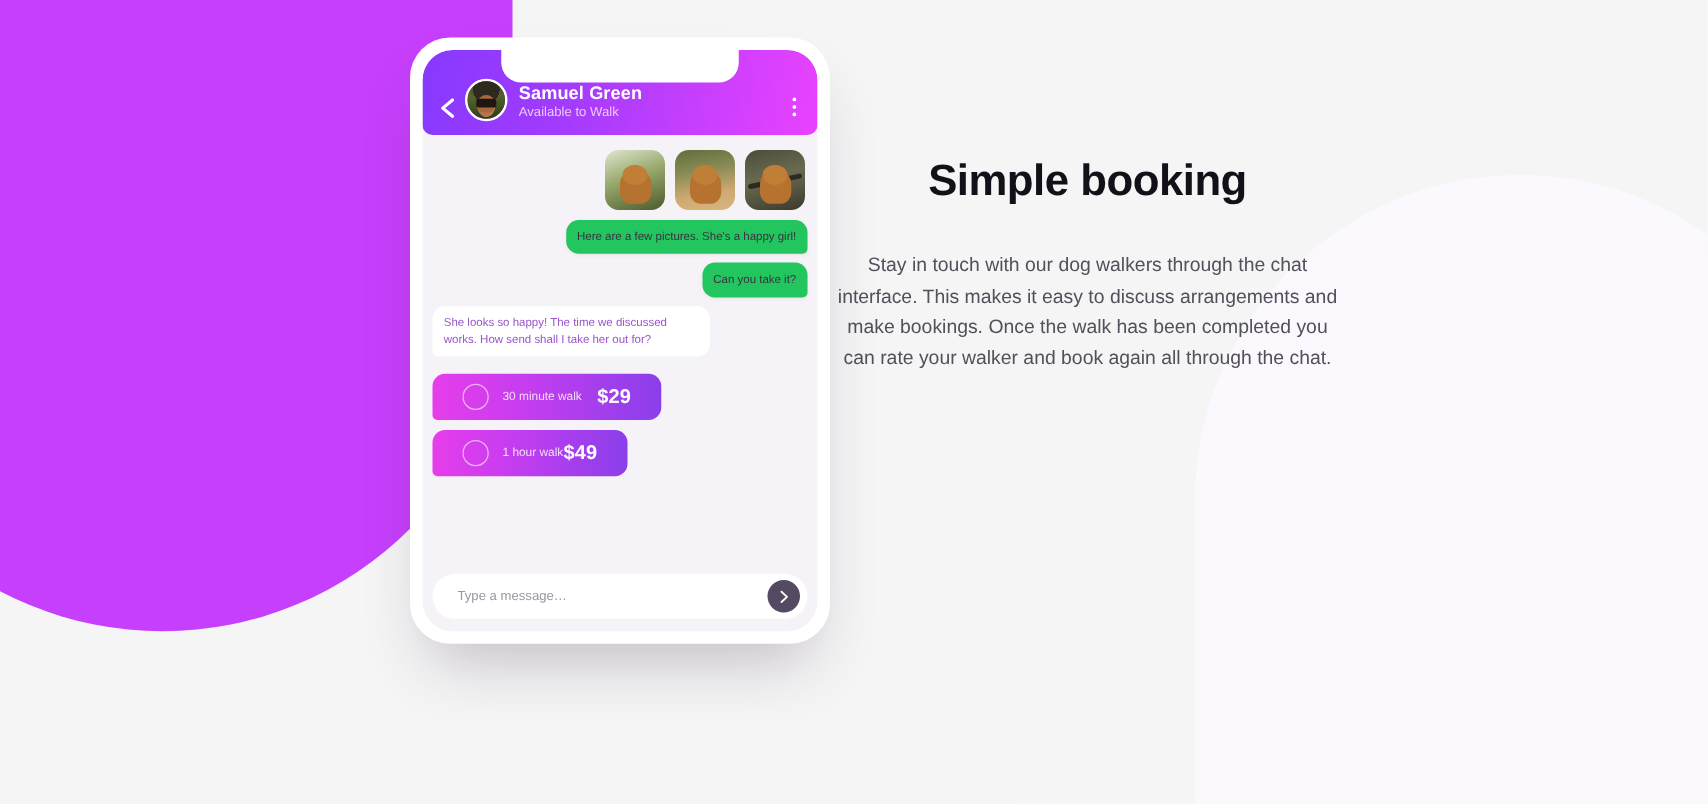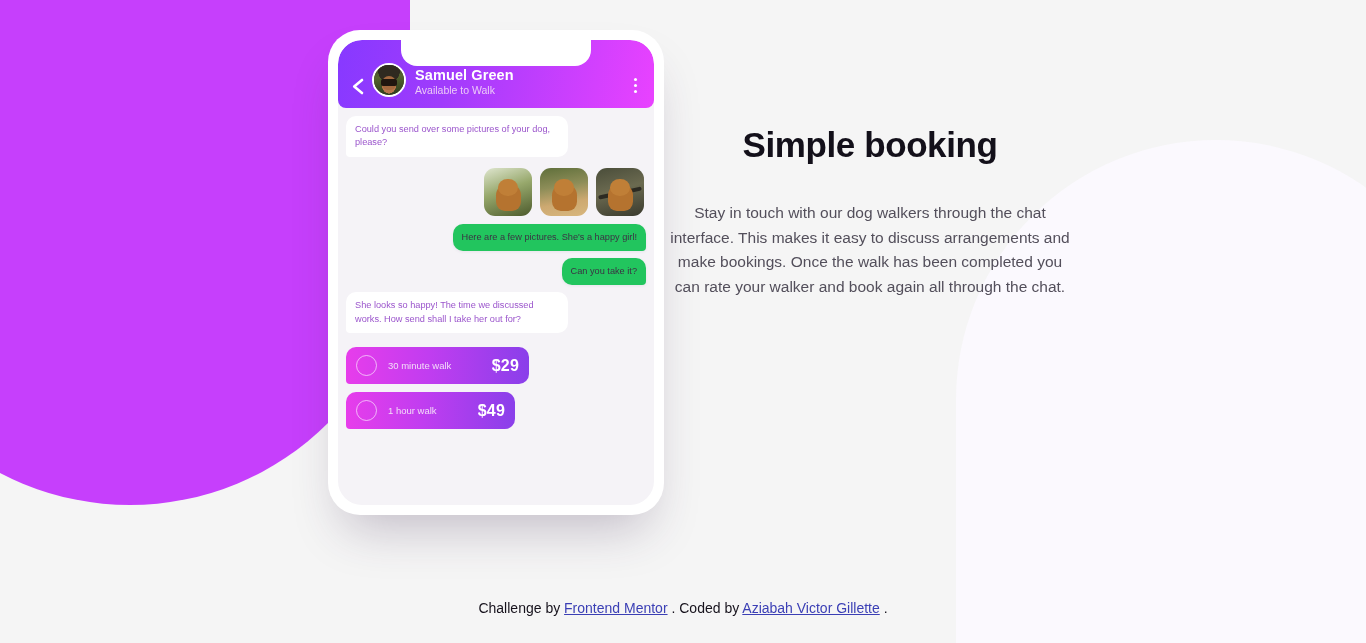--- a/index.html
+++ b/index.html
@@ -242,27 +242,27 @@
   .price-list {
     margin-top: 7px;
     display: flex;
     flex-direction: column;
     gap: 8px;
   }
   .price-chip {
     display: flex;
     align-items: center;
     border-radius: 10px 10px 10px 4px;
-    padding: 8px 10px;
+    padding: 8px 24px;
     color: #FFFFFF;
     background: linear-gradient(90deg, #E73DEB 0%, #C13DF0 45%, #8A3FEA 100%);
     cursor: pointer;
   }
   .price-chip.w30 { width: 183px; }
-  .price-chip.w60 { width: 169px; text-align: right; }
+  .price-chip.w60 { width: 156px; text-align: right; }
   .radio {
     width: 21px; height: 21px;
     border-radius: 50%;
     border: 1.6px solid rgba(255,255,255,0.62);
     flex: 0 0 auto;
   }
   .price-label {
     margin-left: 11px;
     font-size: 9.5px;
     color: #F3DCF8;
@@ -386,21 +386,20 @@
         <div class="menu-icon">
           <i></i>
           <i></i>
           <i></i>
         </div>
       </div>
 
       <div class="chat-body">
 
 
-        <div class="bubble left">Could you send over some pictures of your dog, please?</div>
 
         <div class="photo-row">
           <div class="photo photo-1">
             <div class="ph-sky"></div>
             <div class="ph-dog"></div>
             <div class="ph-head"></div>
           </div>
           <div class="photo photo-2">
             <div class="ph-sky"></div>
             <div class="ph-dog"></div>
@@ -430,30 +429,33 @@
 
           <div class="price-chip w60">
             <span class="radio"></span>
             <span class="price-label">1 hour walk</span>
             <span class="price-amount">$49</span>
           </div>
 
         </div>
       </div>
 
+      <div class="composer-wrap">
+        <div class="composer">
+          <input class="composer-input" type="text" placeholder="Type a message…" style="">
+          <button class="send-button">
+            <svg width="9" height="11" viewBox="0 0 9 11" fill="none">
+              <path d="M2.2 1.4 L6.6 5.5 L2.2 9.6" stroke="#FFFFFF" stroke-width="1.5" stroke-linecap="round" stroke-linejoin="round"></path>
+            </svg>
+          </button>
+        </div>
+      </div>
 
     </div>
   </div>
 
   <div class="copy">
     <h1>Simple booking</h1>
     <p>Stay in touch with our dog walkers through the chat interface. This makes it easy to discuss arrangements and make bookings. Once the walk has been completed you can rate your walker and book again all through the chat.</p>
   </div>
 
-  <div class="footer">
-    <span>Challenge by</span>
-    <a href="#">Frontend Mentor</a>
-    <span>. Coded by</span>
-    <a href="#">Aziabah Victor Gillette</a>
-    <span>.</span>
-  </div>
 
 </div>
 
 </body></html>

